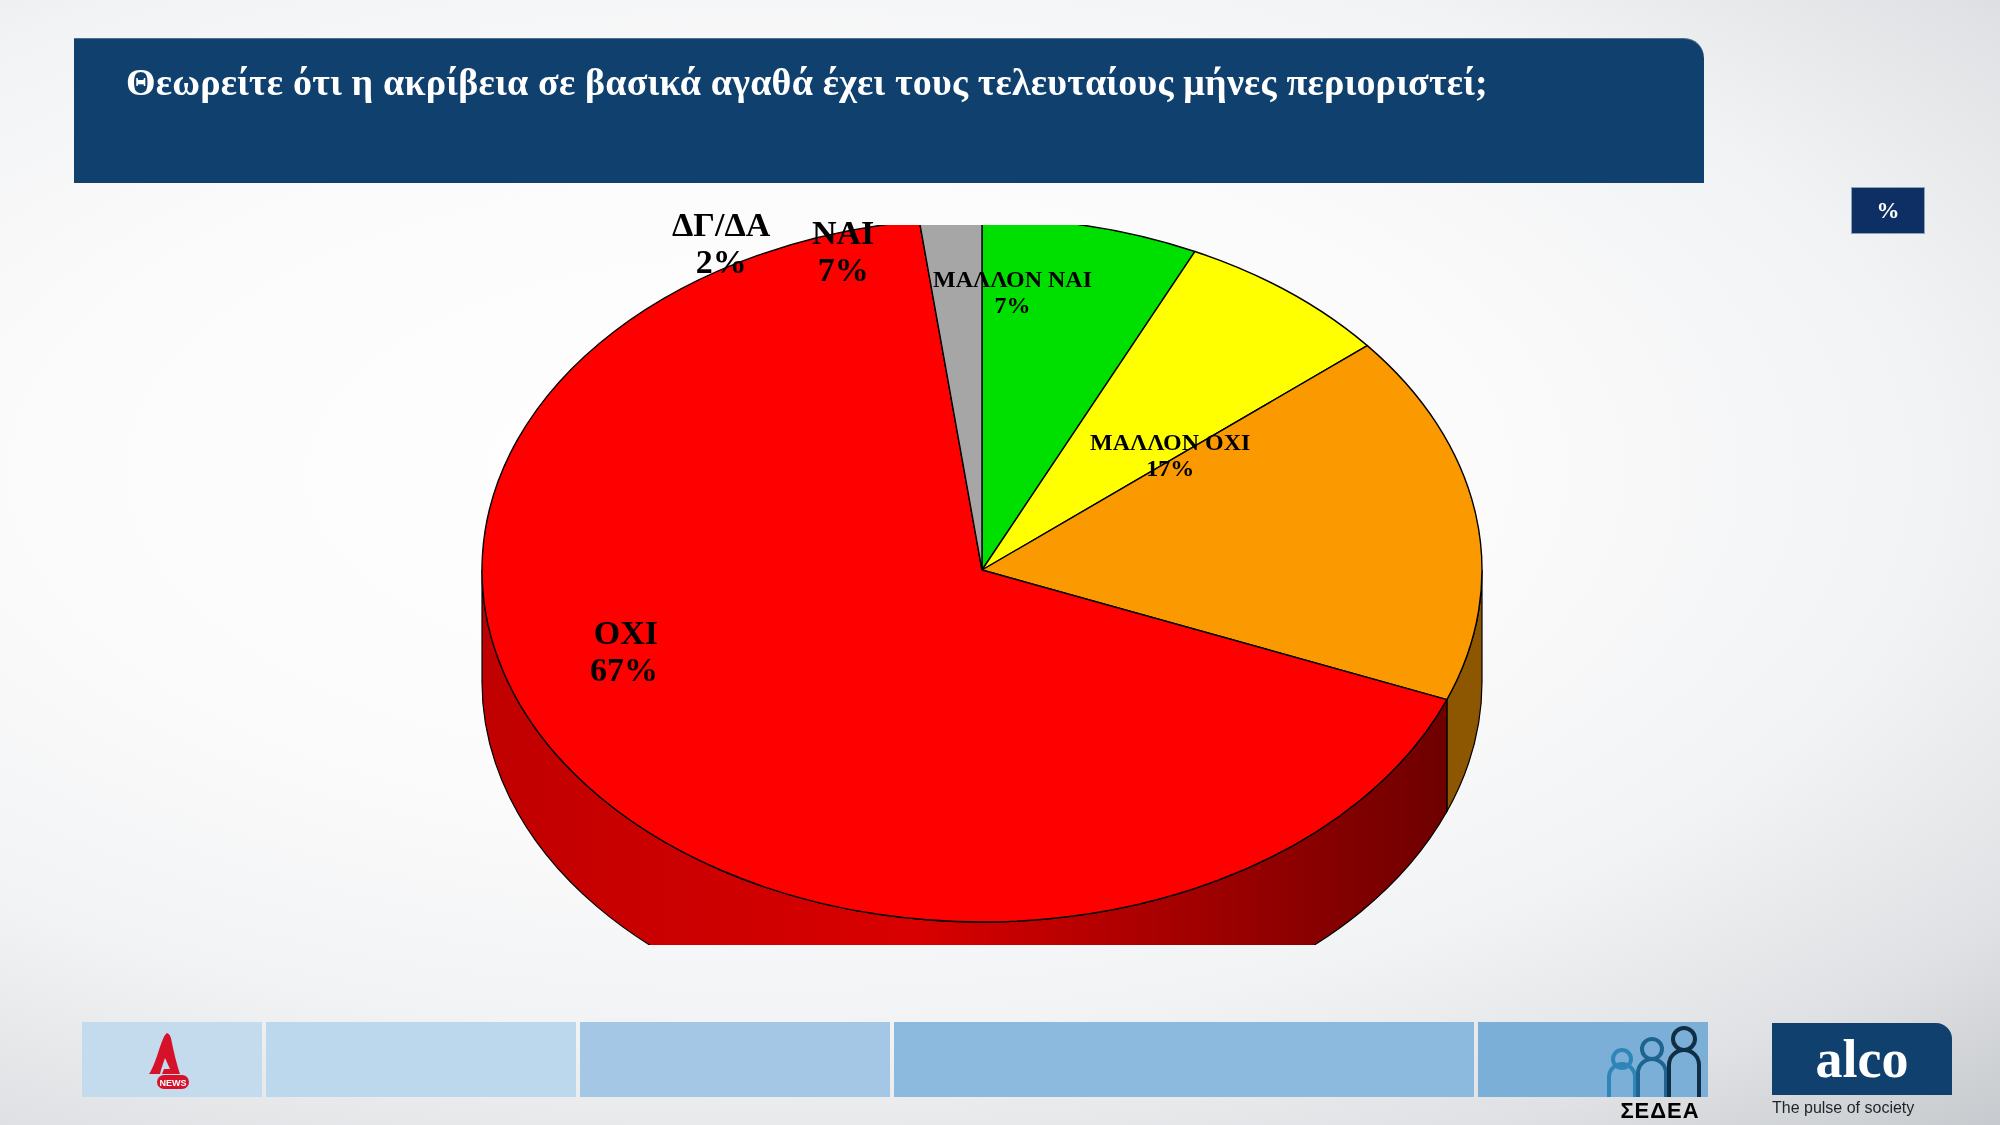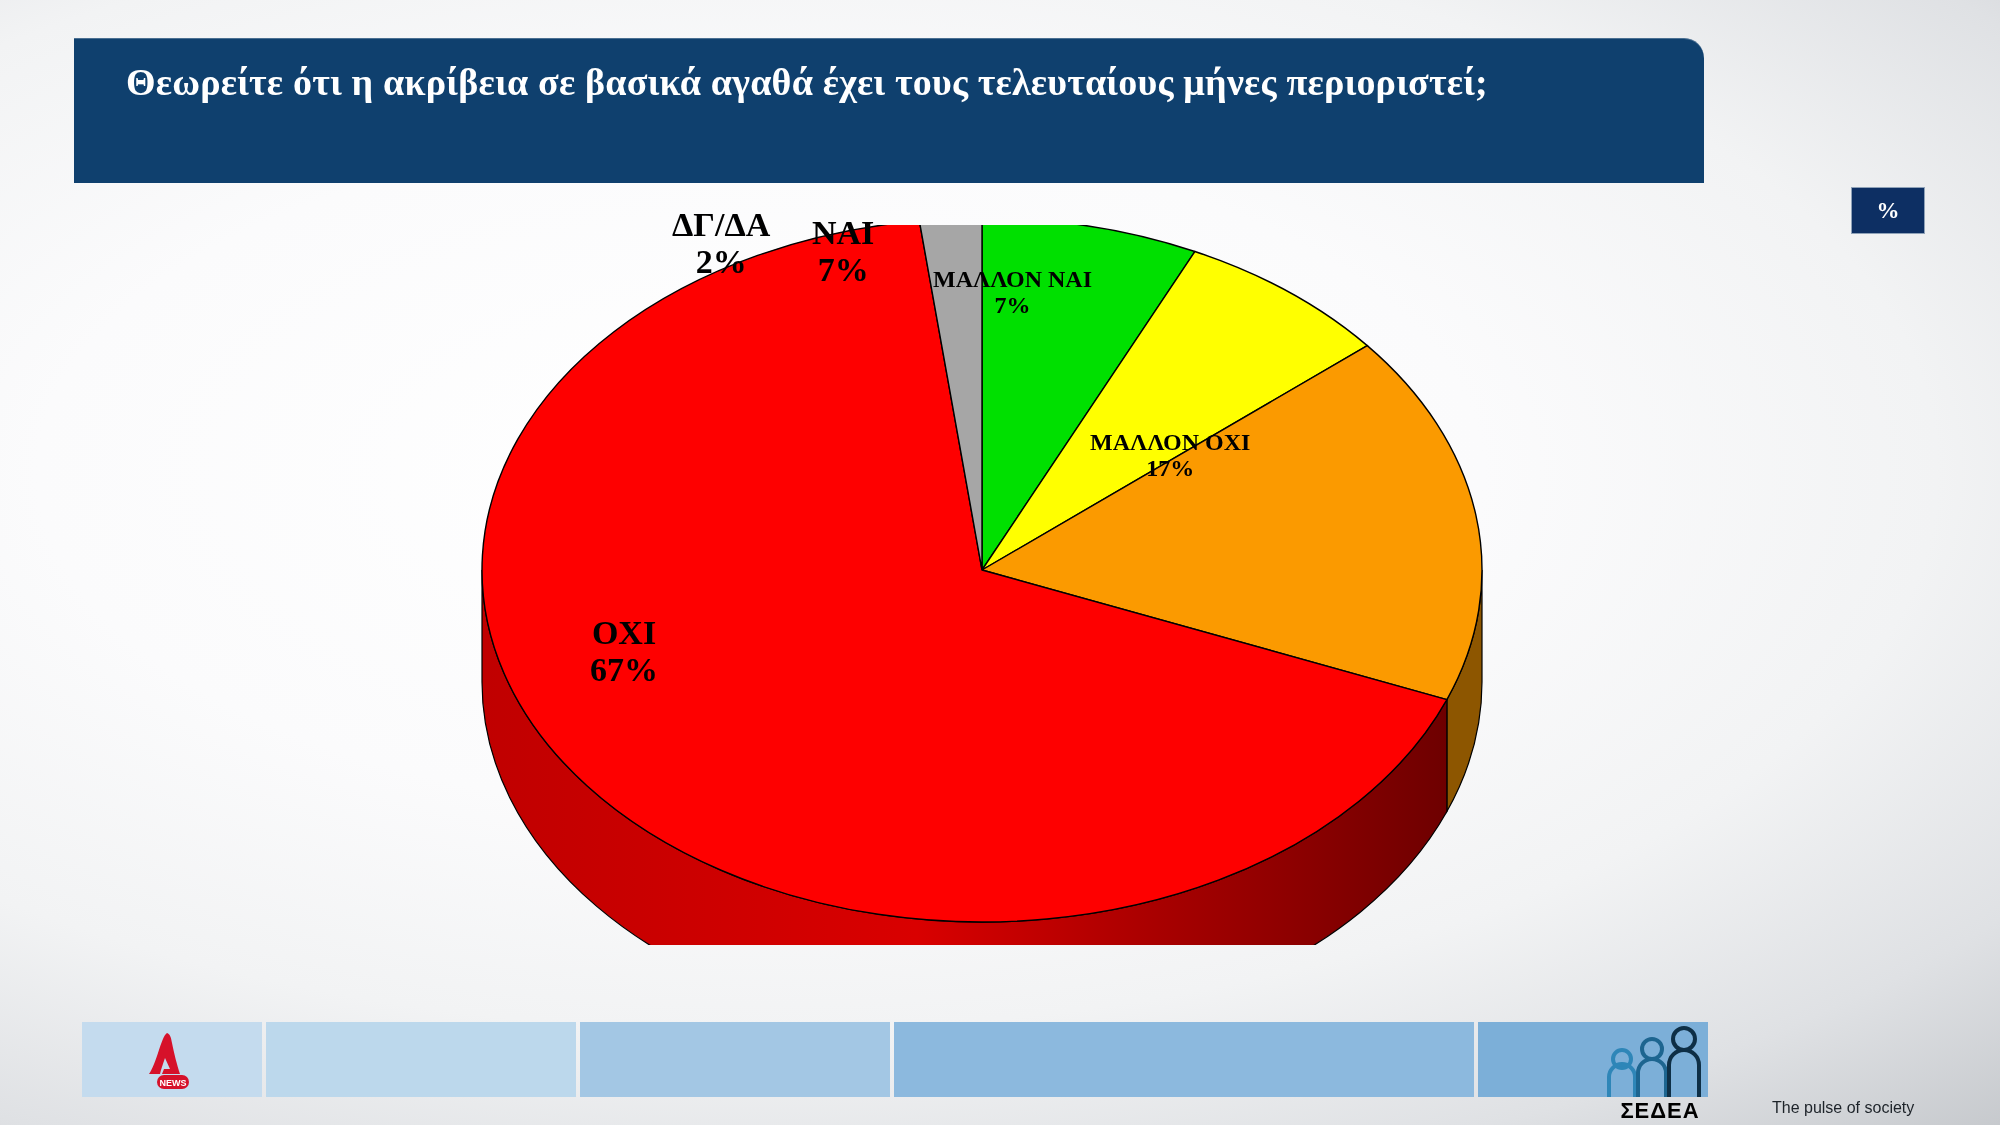--- a/index.html
+++ b/index.html
@@ -32,21 +32,21 @@
     font-family:"Liberation Serif", serif;
   }
   
   .chart-wrap{ position:absolute; left:420px; top:225px; width:1200px; height:720px; }
   .chart-wrap svg{ display:block; width:100%; height:100%; }
   .slice-label{
     position:absolute; text-align:center; color:#000000;
     font-family:"Liberation Serif", serif; font-weight:700;
     line-height:1.08; white-space:nowrap; pointer-events:none;
   }
-  .slice-label .lbl{ display:block; }
+  .slice-label .lbl{ display:block;text-align:right; }
   .slice-label .val{ display:block; }
   
   .footer{
     position:absolute; left:0; top:1015px; width:1728px; height:110px;
   }
   .fseg{ position:absolute; top:7px; height:75px; }
   .fseg.a{ left:82px;  width:180px; background:#c4dbee; }
   .fseg.b{ left:266px; width:310px; background:#bcd8ec; }
   .fseg.c{ left:580px; width:310px; background:#a3c7e4; }
   .fseg.d{ left:894px; width:580px; background:#8cb9de; }
@@ -152,14 +152,17 @@
       <circle cx="22" cy="34" r="9" stroke="#2e86b8"></circle>
       <path d="M9 72 L9 52 a13 13 0 0 1 26 0 L35 72" stroke="#2e86b8"></path>
       <circle cx="52" cy="24" r="10" stroke="#1d6590"></circle>
       <path d="M38 72 L38 48 a14 14 0 0 1 28 0 L66 72" stroke="#1d6590"></path>
       <circle cx="84" cy="14" r="11" stroke="#0e2f46"></circle>
       <path d="M69 72 L69 40 a15 15 0 0 1 30 0 L99 72" stroke="#0e2f46"></path>
     </g>
   </svg>
   <div class="sedea-text">ΣΕΔΕΑ</div>
 
+  <div class="alco-box">
+    <span>alco</span>
+  </div>
   <div class="alco-tag">The pulse of society</div>
 </div>
 
 </body></html>

